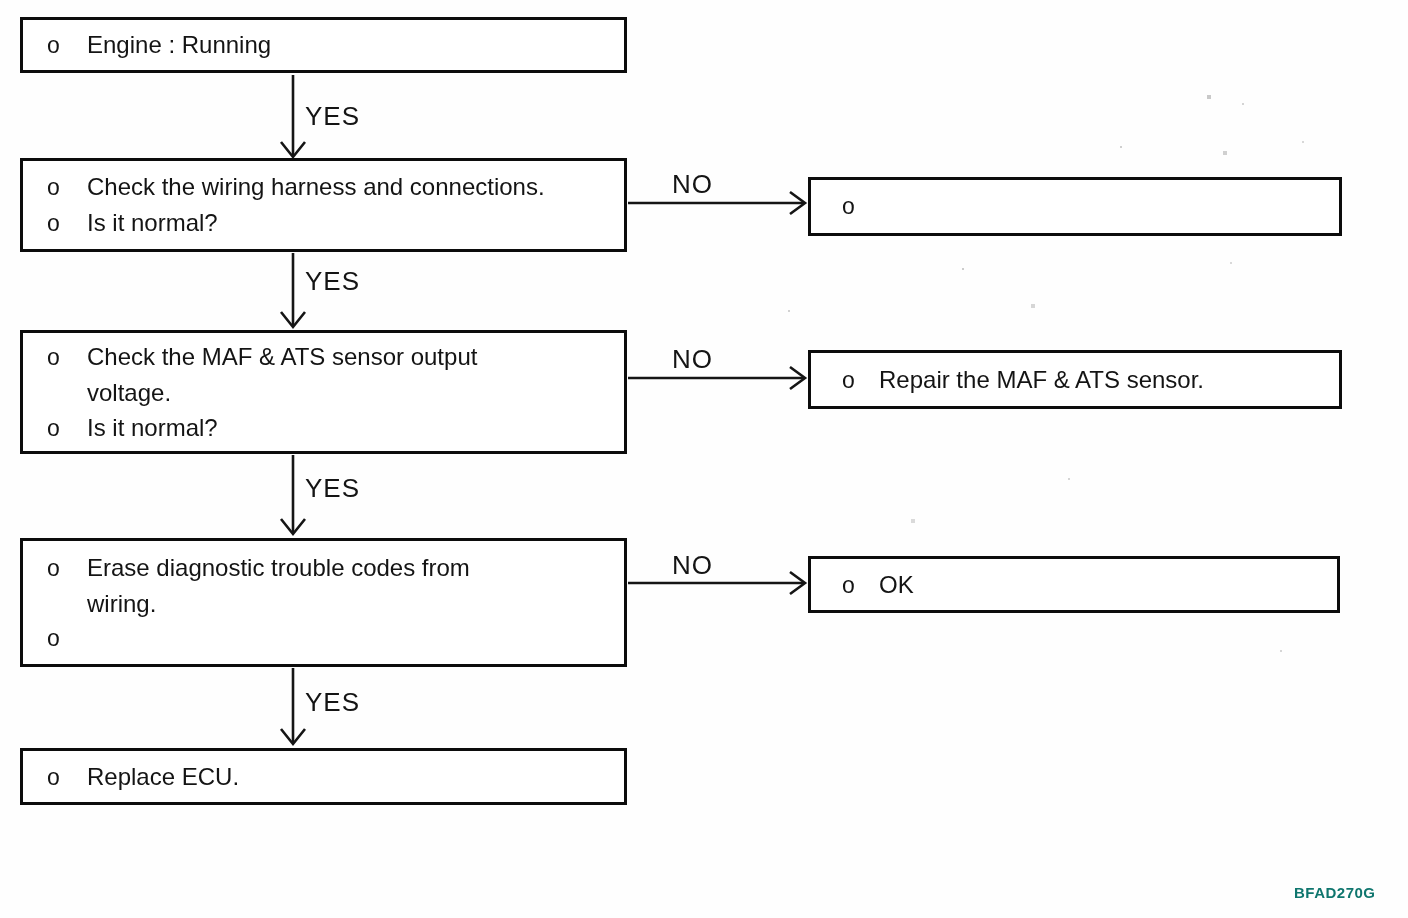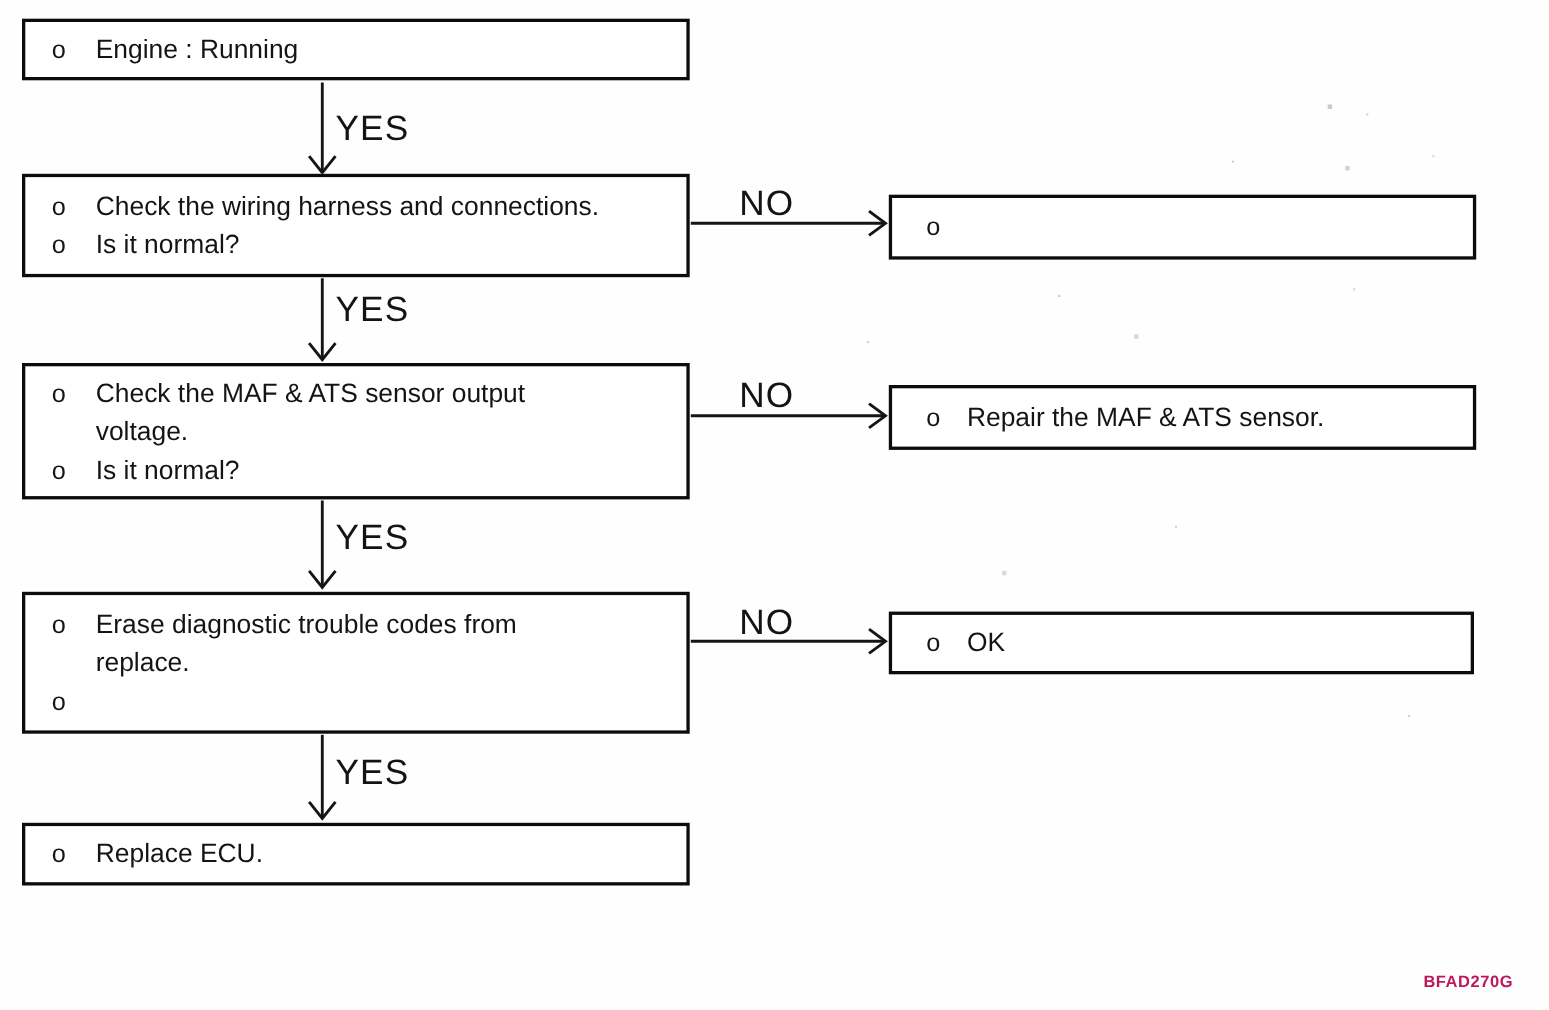--- a/index.html
+++ b/index.html
@@ -35,21 +35,21 @@
   }
   .rbox .row { padding-left: 31px; }
   .bullet {
     width: 40px;
     flex: 0 0 40px;
     font-size: 23px;
   }
   .rbox .bullet { width: 37px; flex-basis: 37px; }
   .conn-label {
     position: absolute;
-    font-size: 32px;
+    font-size: 26px;
     line-height: 28px;
     letter-spacing: 1px;
     color: #141414;
   }
   #arrow-layer {
     position: absolute;
     left: 0; top: 0;
     pointer-events: none;
   }
   #arrow-layer polyline, #arrow-layer line {
@@ -57,21 +57,21 @@
     stroke: #151515;
     stroke-width: 2.6;
   }
   .footer-code {
     position: absolute;
     left: 1294px;
     top: 884px;
     font-size: 15px;
     font-weight: bold;
     letter-spacing: 0.5px;
-    color: #be185d;
+    color: #0f766e;
   }
   .scan-noise {
     position: absolute;
     left: 0; top: 0;
     width: 2px; height: 2px;
     background: transparent;
     box-shadow:
       1208px 96px 0 1px #c9c9c9,
       1242px 103px 0 0 #d4d4d4,
       1120px 146px 0 0 #cfcfcf,
@@ -157,21 +157,21 @@
     </div>
   </div>
 
   <div class="box" style="left:20px; top:538px; width:607px; height:129px;">
     <div class="row">
       <span class="bullet">o</span>
       <span class="txt">Erase diagnostic trouble codes from</span>
     </div>
     <div class="row">
       <span class="bullet"></span>
-      <span class="txt">replace.</span>
+      <span class="txt">wiring.</span>
     </div>
     <div class="row">
       <span class="bullet">o</span>
     </div>
   </div>
 
   <div class="box" style="left:20px; top:748px; width:607px; height:57px;">
     <div class="row">
       <span class="bullet">o</span>
       <span class="txt">Replace ECU.</span>

